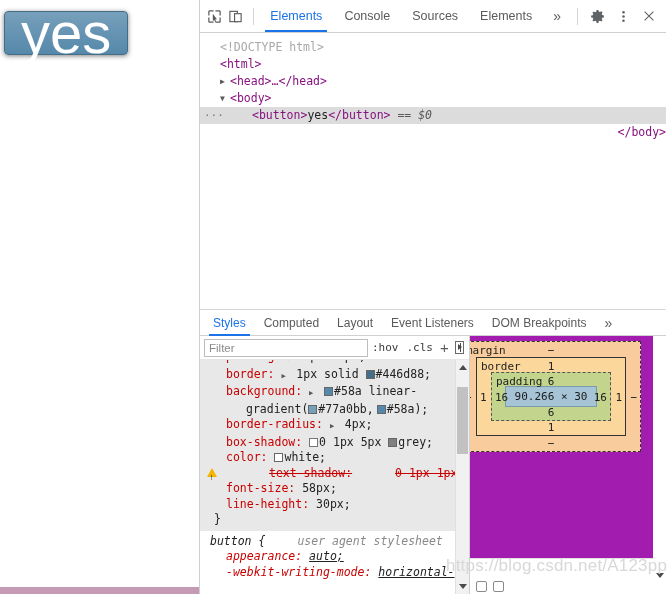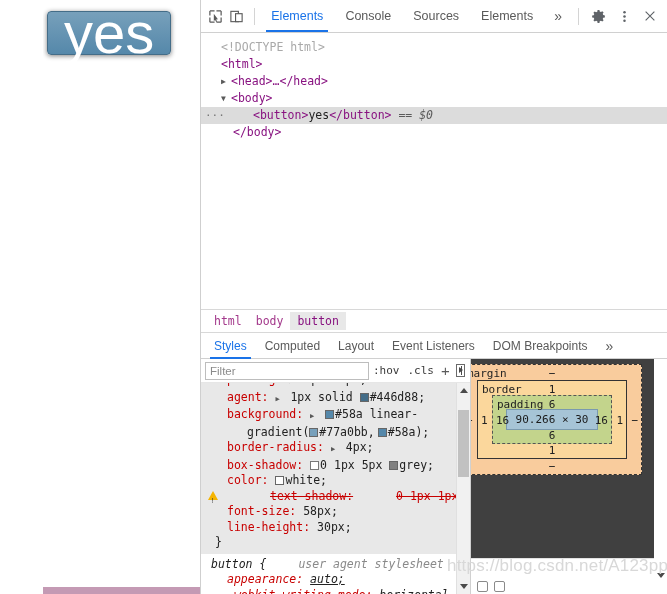--- a/index.html
+++ b/index.html
@@ -4,21 +4,21 @@
 <title>DevTools Elements Panel</title>
 <style>
   * { box-sizing: border-box; }
   html, body {
     margin: 0; padding: 0;
     width: 667px; height: 594px;
     overflow: hidden;
     background: #ffffff;
     font-family: "Liberation Sans", sans-serif;
   }
-  #root { position: relative; width: 667px; height: 594px; display: flex; padding-left: 43px; }
+  #root { position: relative; width: 667px; height: 594px; display: flex; }
 
   
   .page-viewport {
     width: 200px; height: 594px;
     background: #ffffff;
     position: relative;
     border-right: 1px solid #cfcfcf;
     overflow: hidden;
   }
   .demo-button {
@@ -94,21 +94,21 @@
     line-height: 17px;
     position: relative;
   }
   .dom-row { position: relative; padding-left: 16px; white-space: nowrap; height: 17px; }
   .dom-row.selected { background: #dcdcdc; }
   .dom-row .gutter-dots {
     position: absolute; left: 4px; top: 0;
     color: #777; font-size: 11px; letter-spacing: 0px;
   }
   .ind1 { padding-left: 20px; }
-  .ind2 { padding-left: 32px; }
+  .ind2 { padding-left: 32px; text-align: right; }
   .ind3 { padding-left: 52px; }
   .tri {
     display: inline-block; width: 10px;
     color: #5a5a5a; font-size: 8px;
     vertical-align: middle;
   }
   .tag { color: #881280; }
   .doctype { color: #a9a9a9; }
   .txt { color: #222222; }
   .eqvar { color: #5a5a5a; font-style: italic; }
@@ -244,21 +244,21 @@
   .vscroll .up-arrow { top: 5px; border-bottom: 5px solid #4a4a4a; }
   .vscroll .dn-arrow { bottom: 5px; border-top: 5px solid #4a4a4a; }
   .vscroll .thumb {
     position: absolute; left: 1px; width: 11px;
     background: #c1c1c1; border-radius: 0;
   }
 
   
   .styles-right {
     flex: 1; position: relative; overflow: hidden;
-    background: #404040; padding: 4px 0 0 0;
+    background: #a21caf; padding: 4px 0 0 0;
   }
   .bm-wrap {
     position: absolute; left: -9px; top: 5px;
     width: 180px;
   }
   .bm-margin {
     border: 1px dashed #333;
     background: #f9cc9d;
     padding: 15px 14px 15px 14px;
     position: relative;
@@ -404,25 +404,20 @@
         <span class="tri">▼</span><span class="tag">&lt;body&gt;</span>
       </div>
       <div class="dom-row selected ind3">
         <span class="gutter-dots">···</span><span class="tag">&lt;button&gt;</span><span class="txt">yes</span><span class="tag">&lt;/button&gt;</span>&nbsp;<span class="eqvar">== $0</span>
       </div>
       <div class="dom-row ind2">
         <span class="tag">&lt;/body&gt;</span>
       </div>
     </div>
 
-    <div class="crumbs">
-      <div class="crumb">html</div>
-      <div class="crumb">body</div>
-      <div class="crumb active">button</div>
-    </div>
 
     <div class="pane-tabs">
       <div class="pane-tab active">Styles</div>
       <div class="pane-tab">Computed</div>
       <div class="pane-tab">Layout</div>
       <div class="pane-tab">Event Listeners</div>
       <div class="pane-tab">DOM Breakpoints</div>
       <div class="pane-more">»</div>
     </div>
 
@@ -441,21 +436,21 @@
           <div class="css-block">
             <div class="css-rule-grey">
 
               <div class="css-line ind" style="margin-top:-12px;">
                 <span class="prop">padding:</span>
                 <span class="arrow-t">▶</span>
                 <span class="val">6px 16px;</span>
               </div>
 
               <div class="css-line ind">
-                <span class="prop">agent:</span>
+                <span class="prop">border:</span>
                 <span class="arrow-t">▶</span>
                 <span class="val">1px solid </span><span class="swatch" style="background:#446d88"></span><span class="val">#446d88;</span>
               </div>
 
               <div class="css-line ind">
                 <span class="prop">background:</span>
                 <span class="arrow-t">▶</span>
                 <span class="swatch" style="background:#5588aa"></span><span class="val">#58a linear-</span>
               </div>
 

